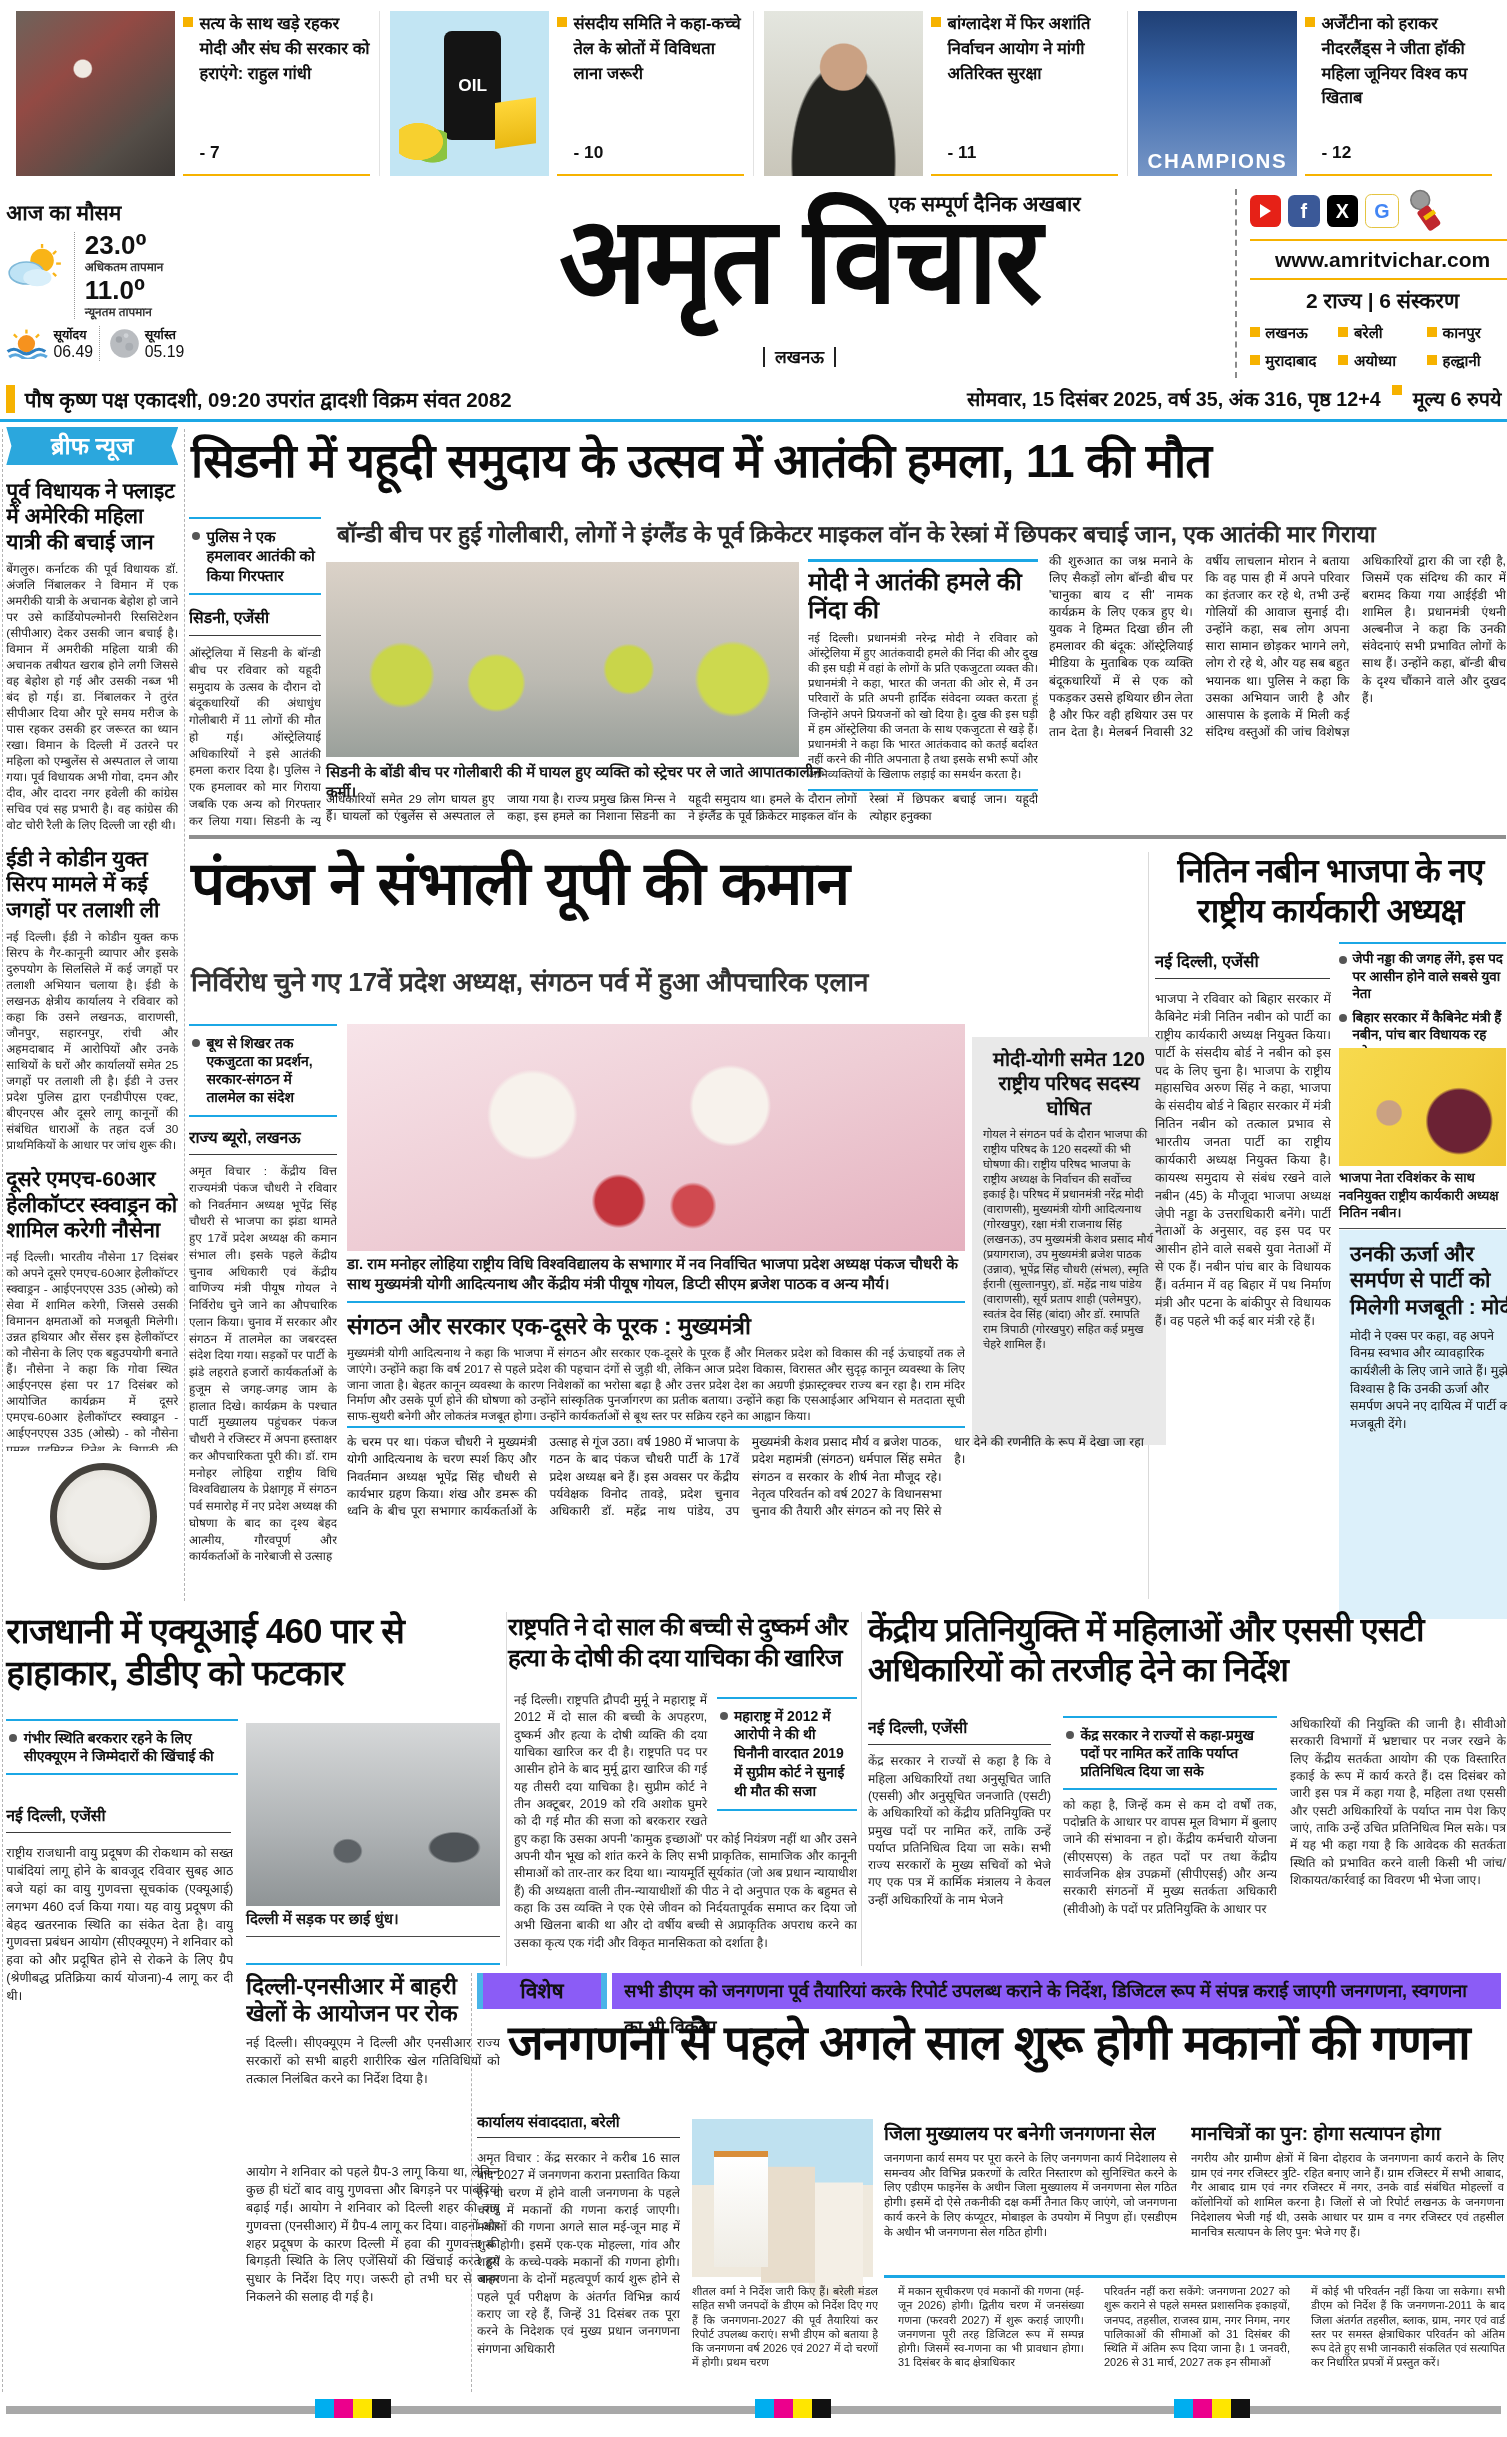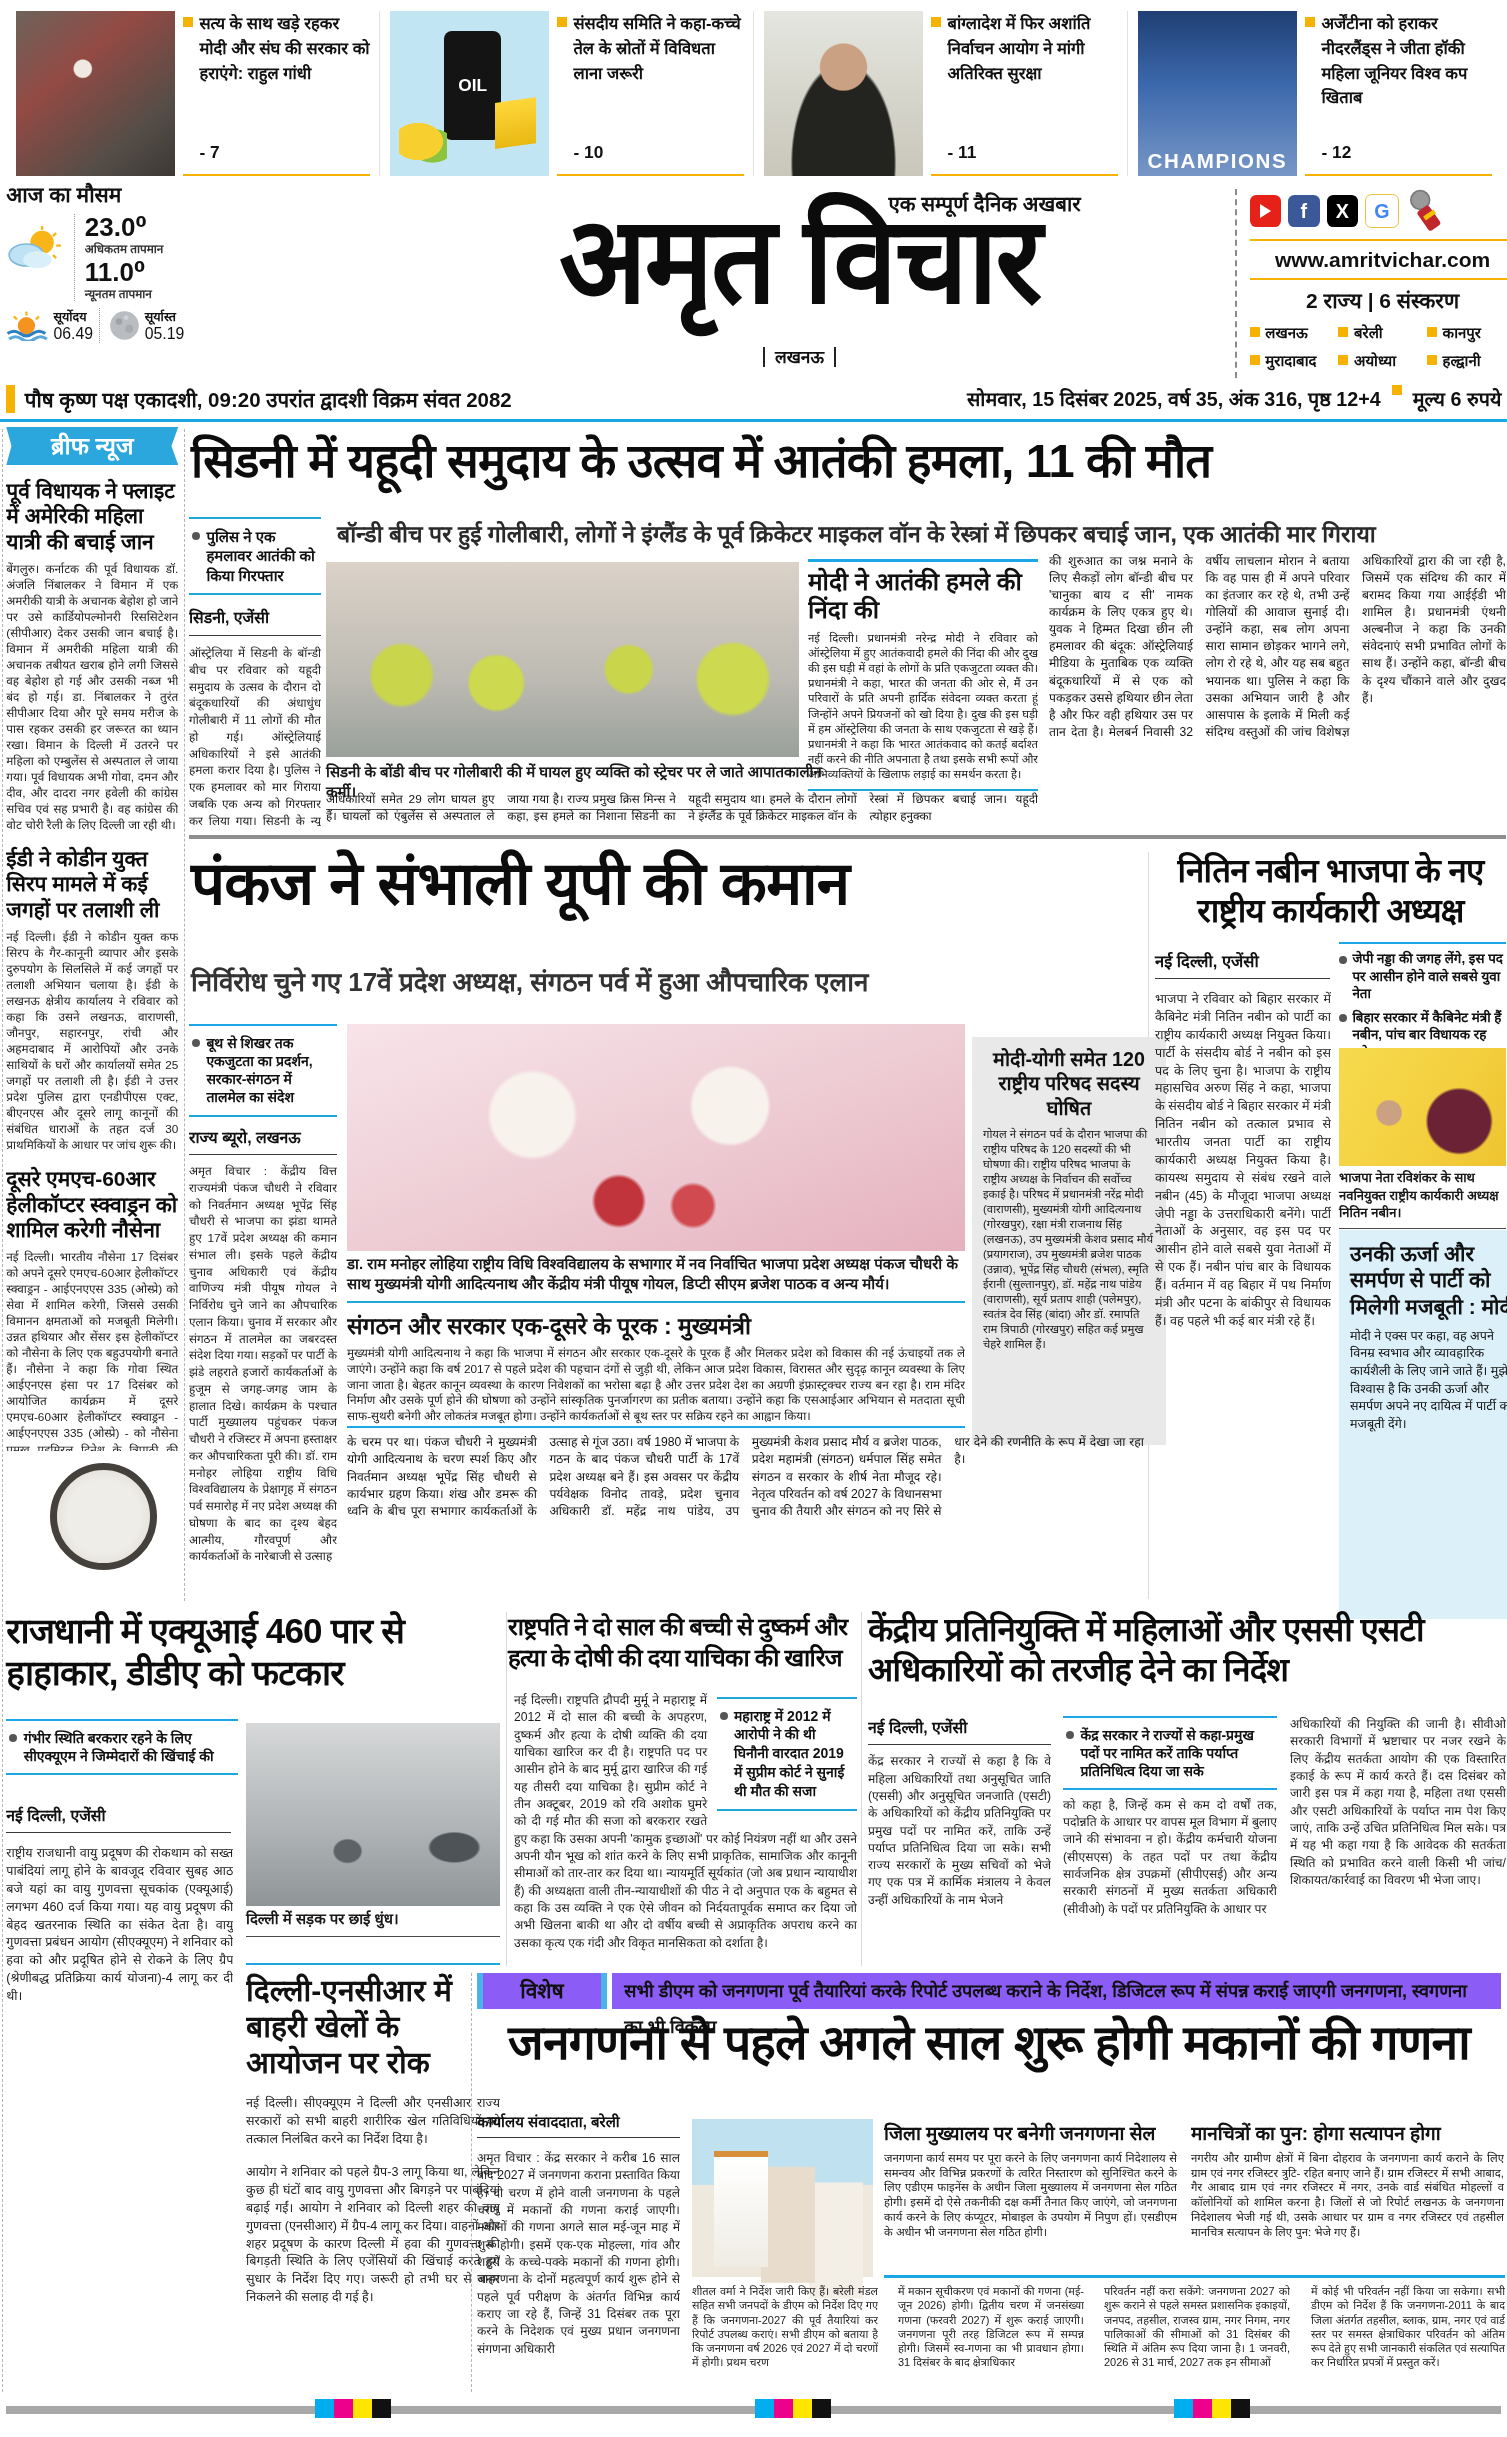--- a/index.html
+++ b/index.html
@@ -105,21 +105,21 @@
         <div class="champ">CHAMPIONS</div>
       </div>
       <div class="tstext">
         <span class="ys" style="margin-top:5.5px"></span>
         <span>अर्जेंटीना को हराकर नीदरलैंड्स ने जीता हॉकी महिला जूनियर विश्व कप खिताब</span>
         <span class="tspage">- 12</span>
       </div>
     </div>
   </div>
 
-  <div class="abs" style="left:6.3px;top:180px;width:202px;height:186px">
+  <div class="abs" style="left:6.3px;top:198px;width:202px;height:186px">
     <div class="b" style="font-size:21px">आज का मौसम</div>
     <div style="display:flex;margin-top:6.3px">
       <div style="width:68px;border-right:1.6px dotted #999;padding-top:11px">
         <svg width="58" height="49" viewBox="0 0 74 62">
           <circle cx="46" cy="22" r="15" fill="#f9b417"></circle>
           <g stroke="#f9b417" stroke-width="3">
               <line x1="46" y1="1" x2="46" y2="6"></line>
               <line x1="64" y1="10" x2="60" y2="14"></line>
               <line x1="70" y1="26" x2="64" y2="26"></line>
               <line x1="64" y1="42" x2="60" y2="38"></line>
@@ -332,21 +332,21 @@
   <div class="abs cybox" style="left:6.3px;top:1719px;width:225px;font-size:14px;line-height:1.3">
     <span class="dot"></span>
     <span class="b">गंभीर स्थिति बरकरार रहने के लिए सीएक्यूएम ने जिम्मेदारों की खिंचाई की</span>
   </div>
   <div class="abs byline" style="left:6.3px;top:1804px;width:225px">नई दिल्ली, एजेंसी</div>
   <div class="abs body-txt ov" style="left:6.3px;top:1845px;width:227px;height:542px;font-size:12.6px">राष्ट्रीय राजधानी वायु प्रदूषण की रोकथाम को सख्त पाबंदियां लागू होने के बावजूद रविवार सुबह आठ बजे यहां का वायु गुणवत्ता सूचकांक (एक्यूआई) लगभग 460 दर्ज किया गया। यह वायु प्रदूषण की बेहद खतरनाक स्थिति का संकेत देता है। वायु गुणवत्ता प्रबंधन आयोग (सीएक्यूएम) ने शनिवार को हवा को और प्रदूषित होने से रोकने के लिए ग्रैप (श्रेणीबद्ध प्रतिक्रिया कार्य योजना)-4 लागू कर दी थी।</div>
 
   <div class="abs ph-aqi" style="left:246px;top:1723px;width:254px;height:183px"></div>
   <div class="abs caption" style="left:246px;top:1909px;width:254px">दिल्ली में सड़क पर छाई धुंध।</div>
   <div class="abs ov" style="left:246px;top:1963px;width:254px;height:197px;border-top:2.4px solid #1ba7e5;padding-top:7.9px">
-    <div class="b" style="font-size:30px;line-height:1.2;margin-bottom:14px">दिल्ली-एनसीआर में बाहरी खेलों के आयोजन पर रोक</div>
+    <div class="b" style="font-size:23px;line-height:1.2;margin-bottom:7px">दिल्ली-एनसीआर में बाहरी खेलों के आयोजन पर रोक</div>
     <div class="body-txt" style="font-size:12.6px">नई दिल्ली। सीएक्यूएम ने दिल्ली और एनसीआर राज्य सरकारों को सभी बाहरी शारीरिक खेल गतिविधियों को तत्काल निलंबित करने का निर्देश दिया है।</div>
   </div>
   <div class="abs body-txt ov" style="left:246px;top:2164px;width:254px;height:222px;font-size:12.6px">आयोग ने शनिवार को पहले ग्रैप-3 लागू किया था, लेकिन कुछ ही घंटों बाद वायु गुणवत्ता और बिगड़ने पर पाबंदियां बढ़ाई गईं। आयोग ने शनिवार को दिल्ली शहर की वायु गुणवत्ता (एनसीआर) में ग्रैप-4 लागू कर दिया। वाहनों और शहर प्रदूषण के कारण दिल्ली में हवा की गुणवत्ता की बिगड़ती स्थिति के लिए एजेंसियों की खिंचाई करते हुए सुधार के निर्देश दिए गए। जरूरी हो तभी घर से बाहर निकलने की सलाह दी गई है।</div>
 
   <div class="abs mega" style="left:508px;top:1612px;width:343px;font-size:24px;line-height:1.28">राष्ट्रपति ने दो साल की बच्ची से दुष्कर्म और हत्या के दोषी की दया याचिका की खारिज</div>
   <div class="abs ov" style="left:514px;top:1692px;width:343px;height:274px">
     <div class="cybox" style="float:right;width:134px;margin:4.7px 0 6.3px 9.5px;font-size:14px;line-height:1.35">
       <span class="dot"></span>
       <span class="b">महाराष्ट्र में 2012 में आरोपी ने की थी घिनौनी वारदात 2019 में सुप्रीम कोर्ट ने सुनाई थी मौत की सजा</span>
     </div>

